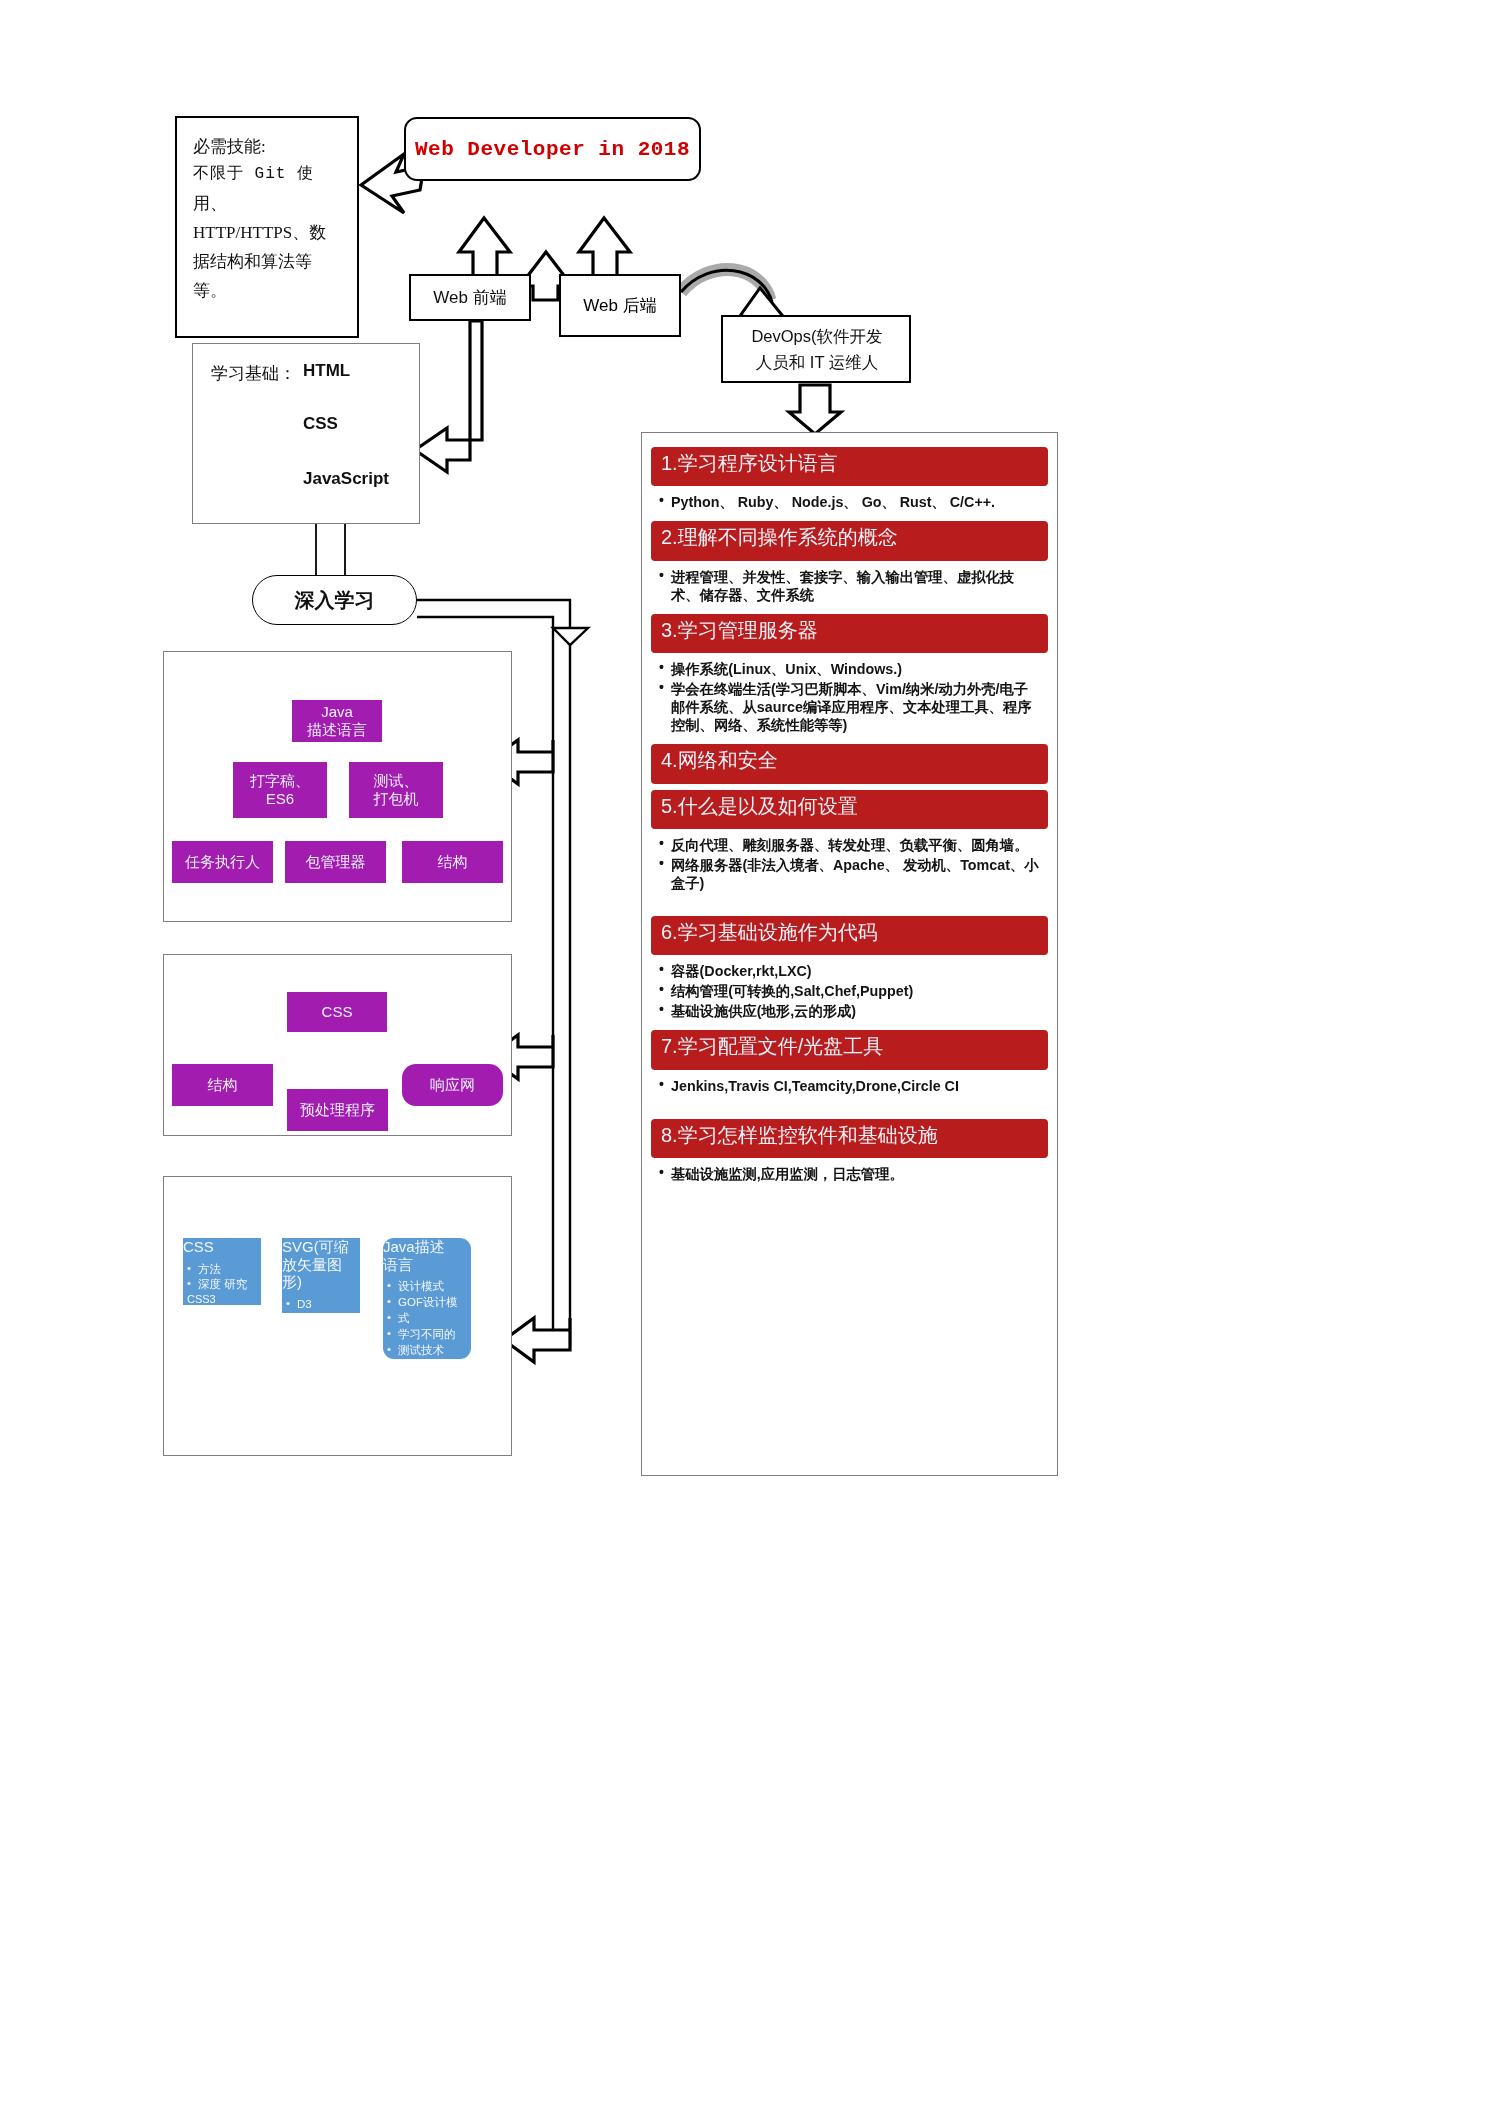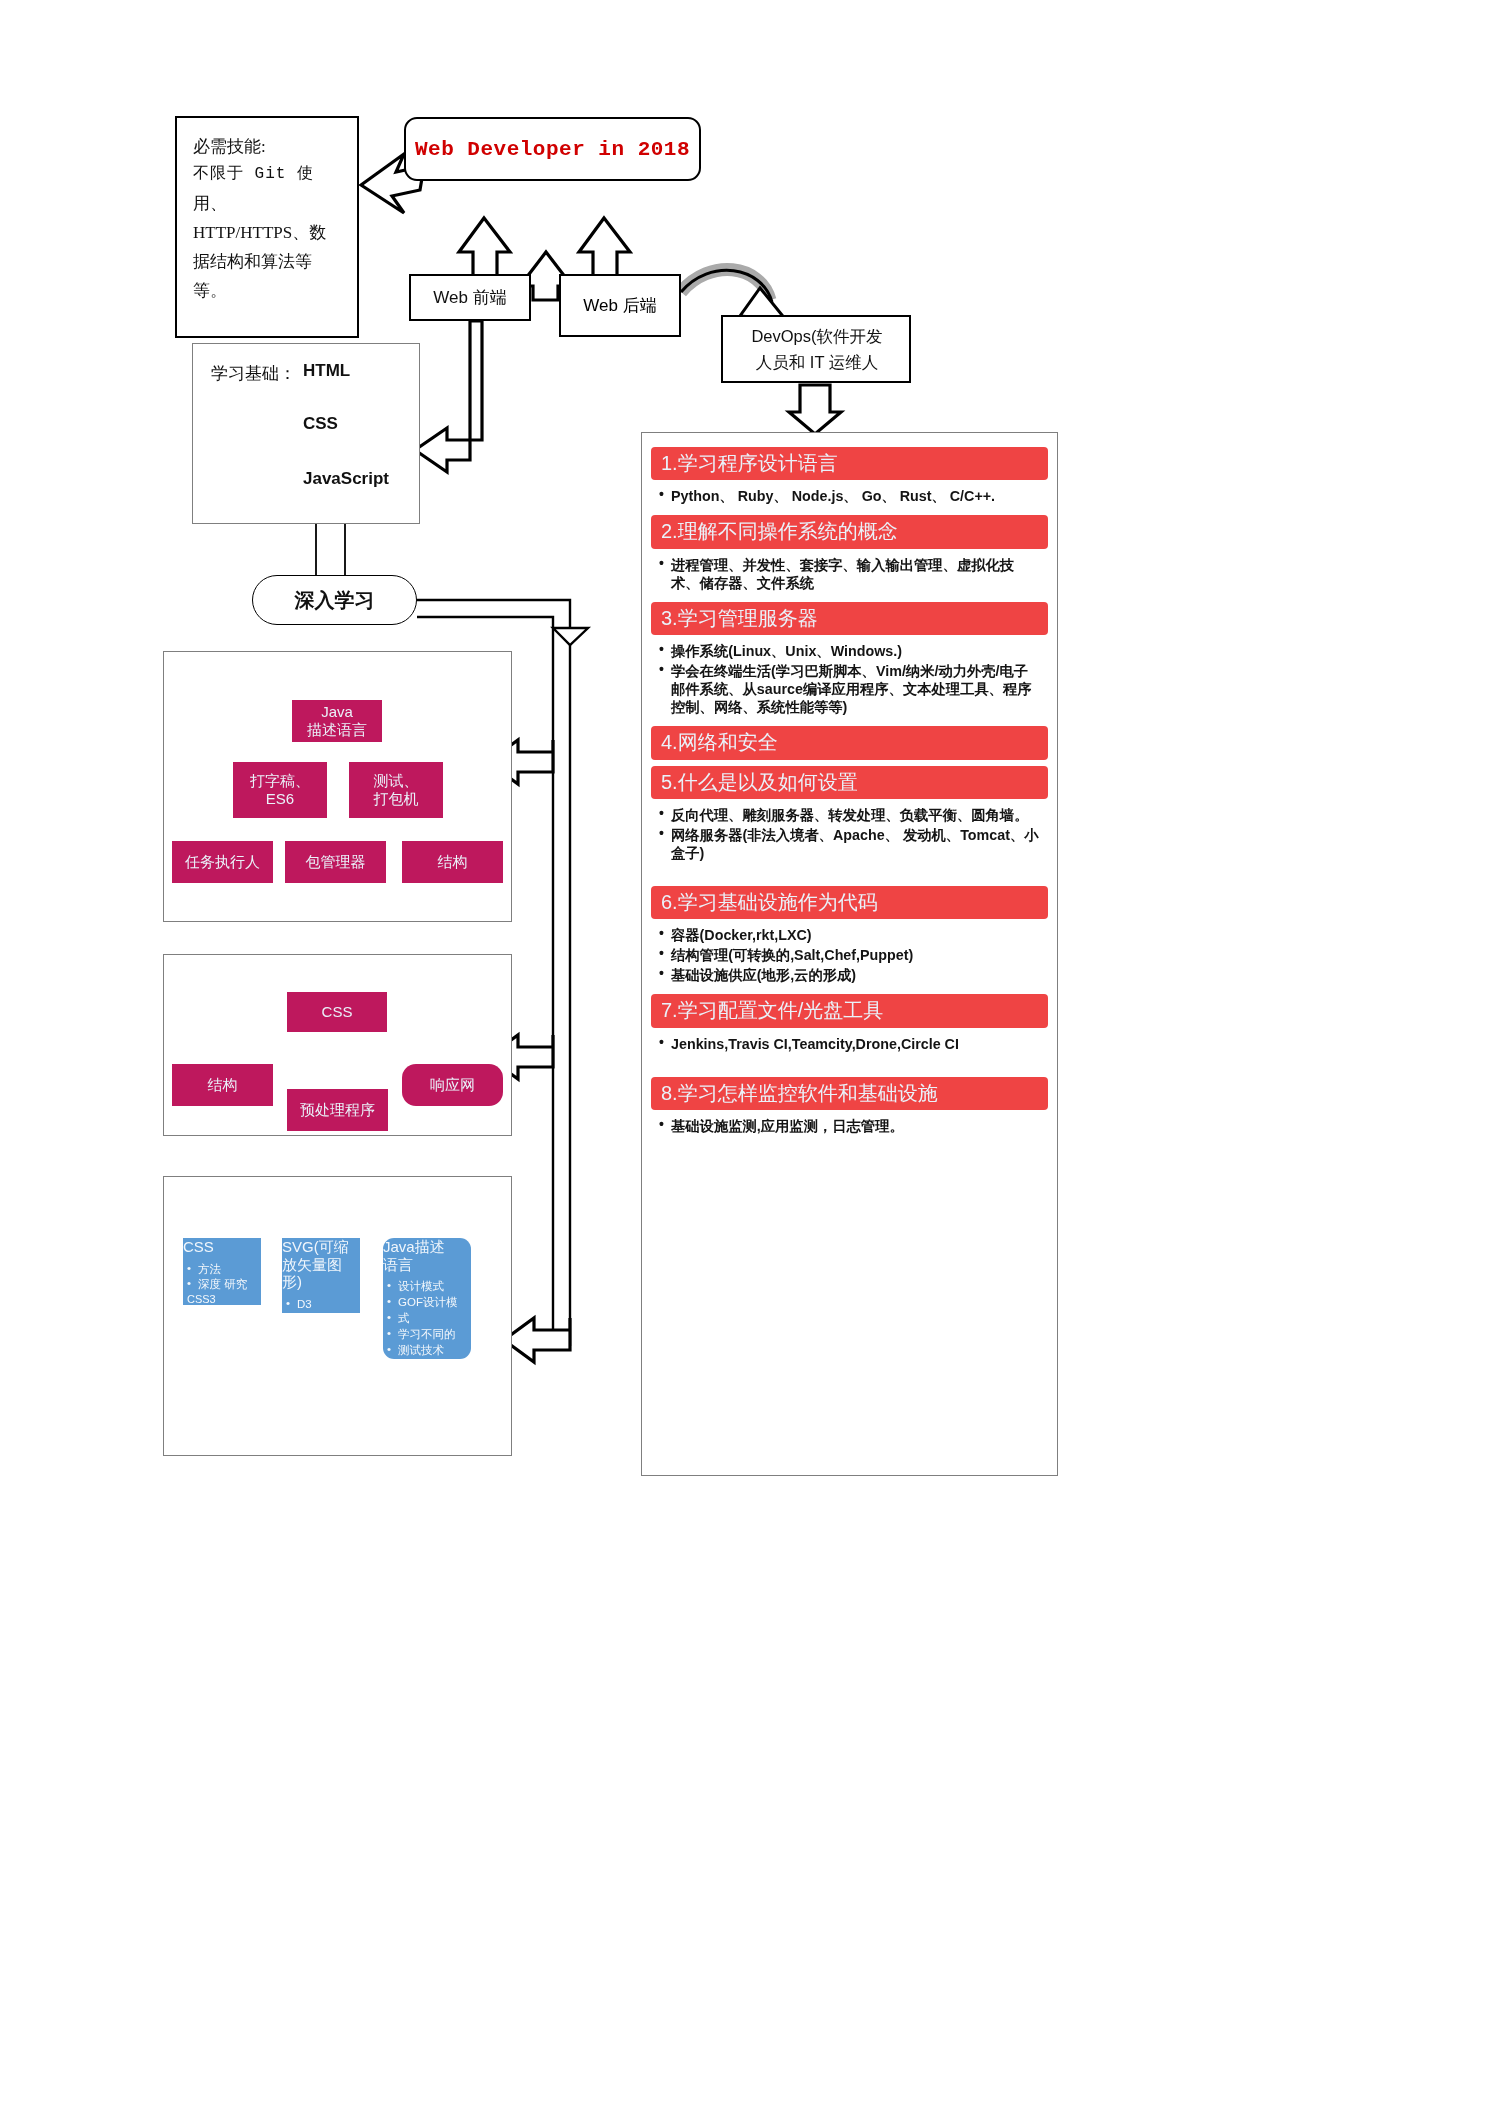--- a/index.html
+++ b/index.html
@@ -66,42 +66,42 @@
     font-size:20px;font-weight:bold;color:#111;
   }
 
   
   #js-panel{left:163px;top:651px;width:349px;height:271px;border:1.5px solid #7f7f7f;}
   #css-panel{left:163px;top:954px;width:349px;height:182px;border:1.5px solid #7f7f7f;}
   #trapez-panel{left:163px;top:1176px;width:349px;height:280px;border:1.5px solid #7f7f7f;}
 
   
   .bnode{
-    position:absolute;background:#be185d;color:#eaf2fa;
+    position:absolute;background:#a21caf;color:#eaf2fa;
     display:flex;align-items:center;justify-content:center;text-align:center;
     font-size:15px;line-height:1.18;box-sizing:border-box;
   }
 
   
   .trapz{position:absolute;background:#5b9bd5;color:#fff;box-sizing:border-box;}
   .trapz .th{font-size:15px;line-height:1.17;color:#f0f6fc;}
   .trapz ul{margin:6px 0 0 0;padding-left:13px;list-style:none;}
   .trapz li{font-size:11.5px;line-height:1.3;position:relative;padding-left:2px;margin-bottom:1px;color:#f4f8fc;}
   .trapz li:before{content:"•";position:absolute;left:-9px;top:-1px;}
   .trapz .sub{font-size:11px;padding-left:4px;color:#f4f8fc;}
 
   
   #roadmap{
     position:absolute;left:641px;top:432px;width:417px;height:1044px;
     border:1.5px solid #7f7f7f;background:#fff;box-sizing:border-box;
     padding:14px 9px 10px 9px;
   }
   .rm-head{
-    background:#ef4444;color:#eaf2fa;border-radius:4px;
-    padding:5px 10px 6px 10px;font-size:20px;line-height:1.12;
+    background:#b91c1c;color:#eaf2fa;border-radius:4px;
+    padding:5px 10px 12px 10px;font-size:20px;line-height:1.12;
     margin-bottom:5px;font-weight:normal;
   }
   .rm-body{padding:2px 6px 8px 8px;}
   .rm-body .bullet{
     position:relative;padding-left:12px;color:#141414;
     font-size:14.3px;line-height:1.26;margin-bottom:2px;font-weight:bold;
   }
   .rm-body .bullet:before{content:"•";position:absolute;left:0px;top:-1px;font-size:14px;}
   .rm-gap{height:14px;}
 </style>

